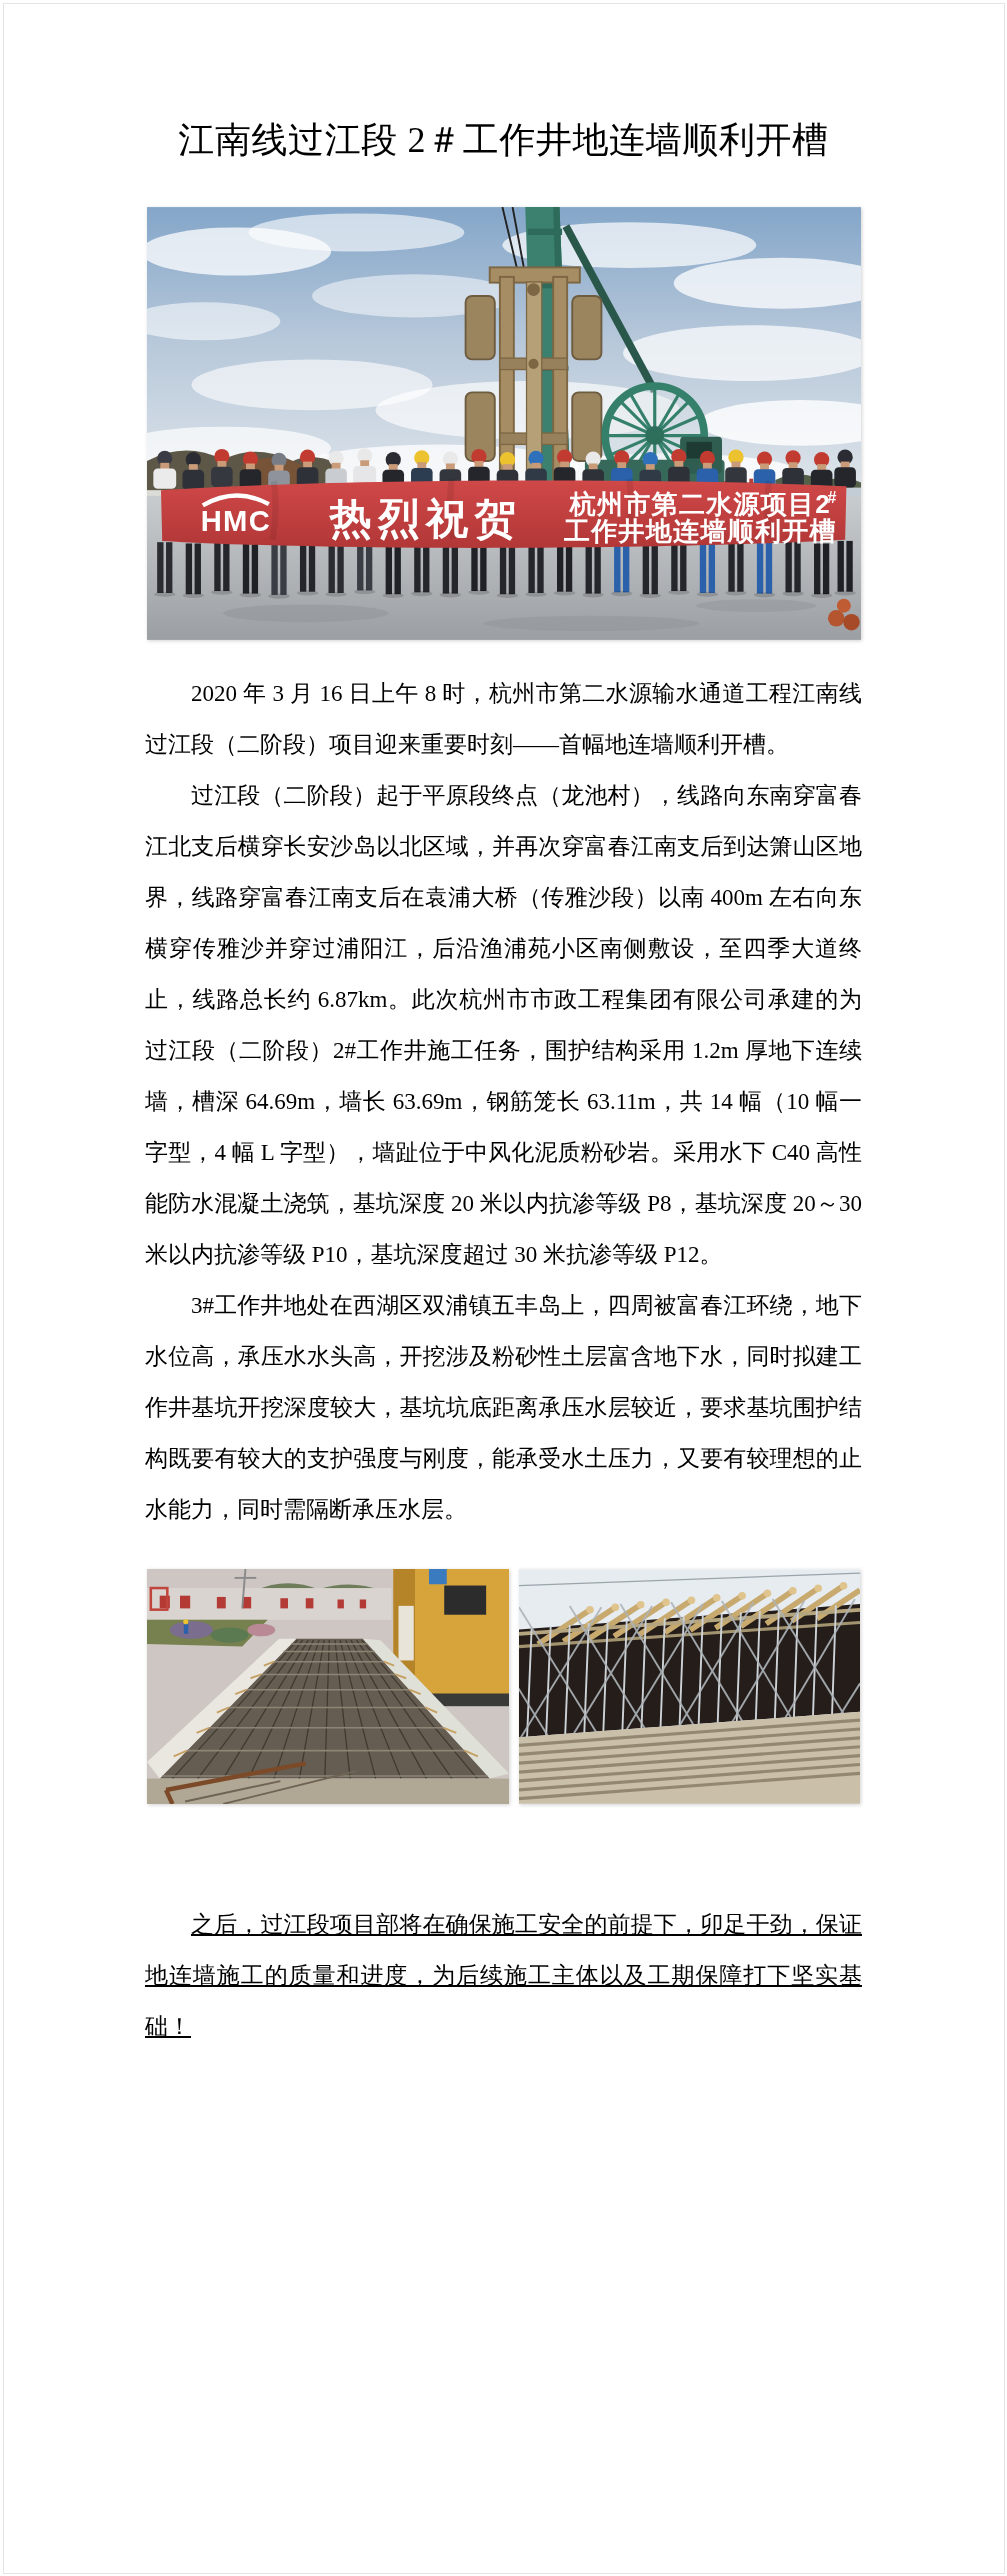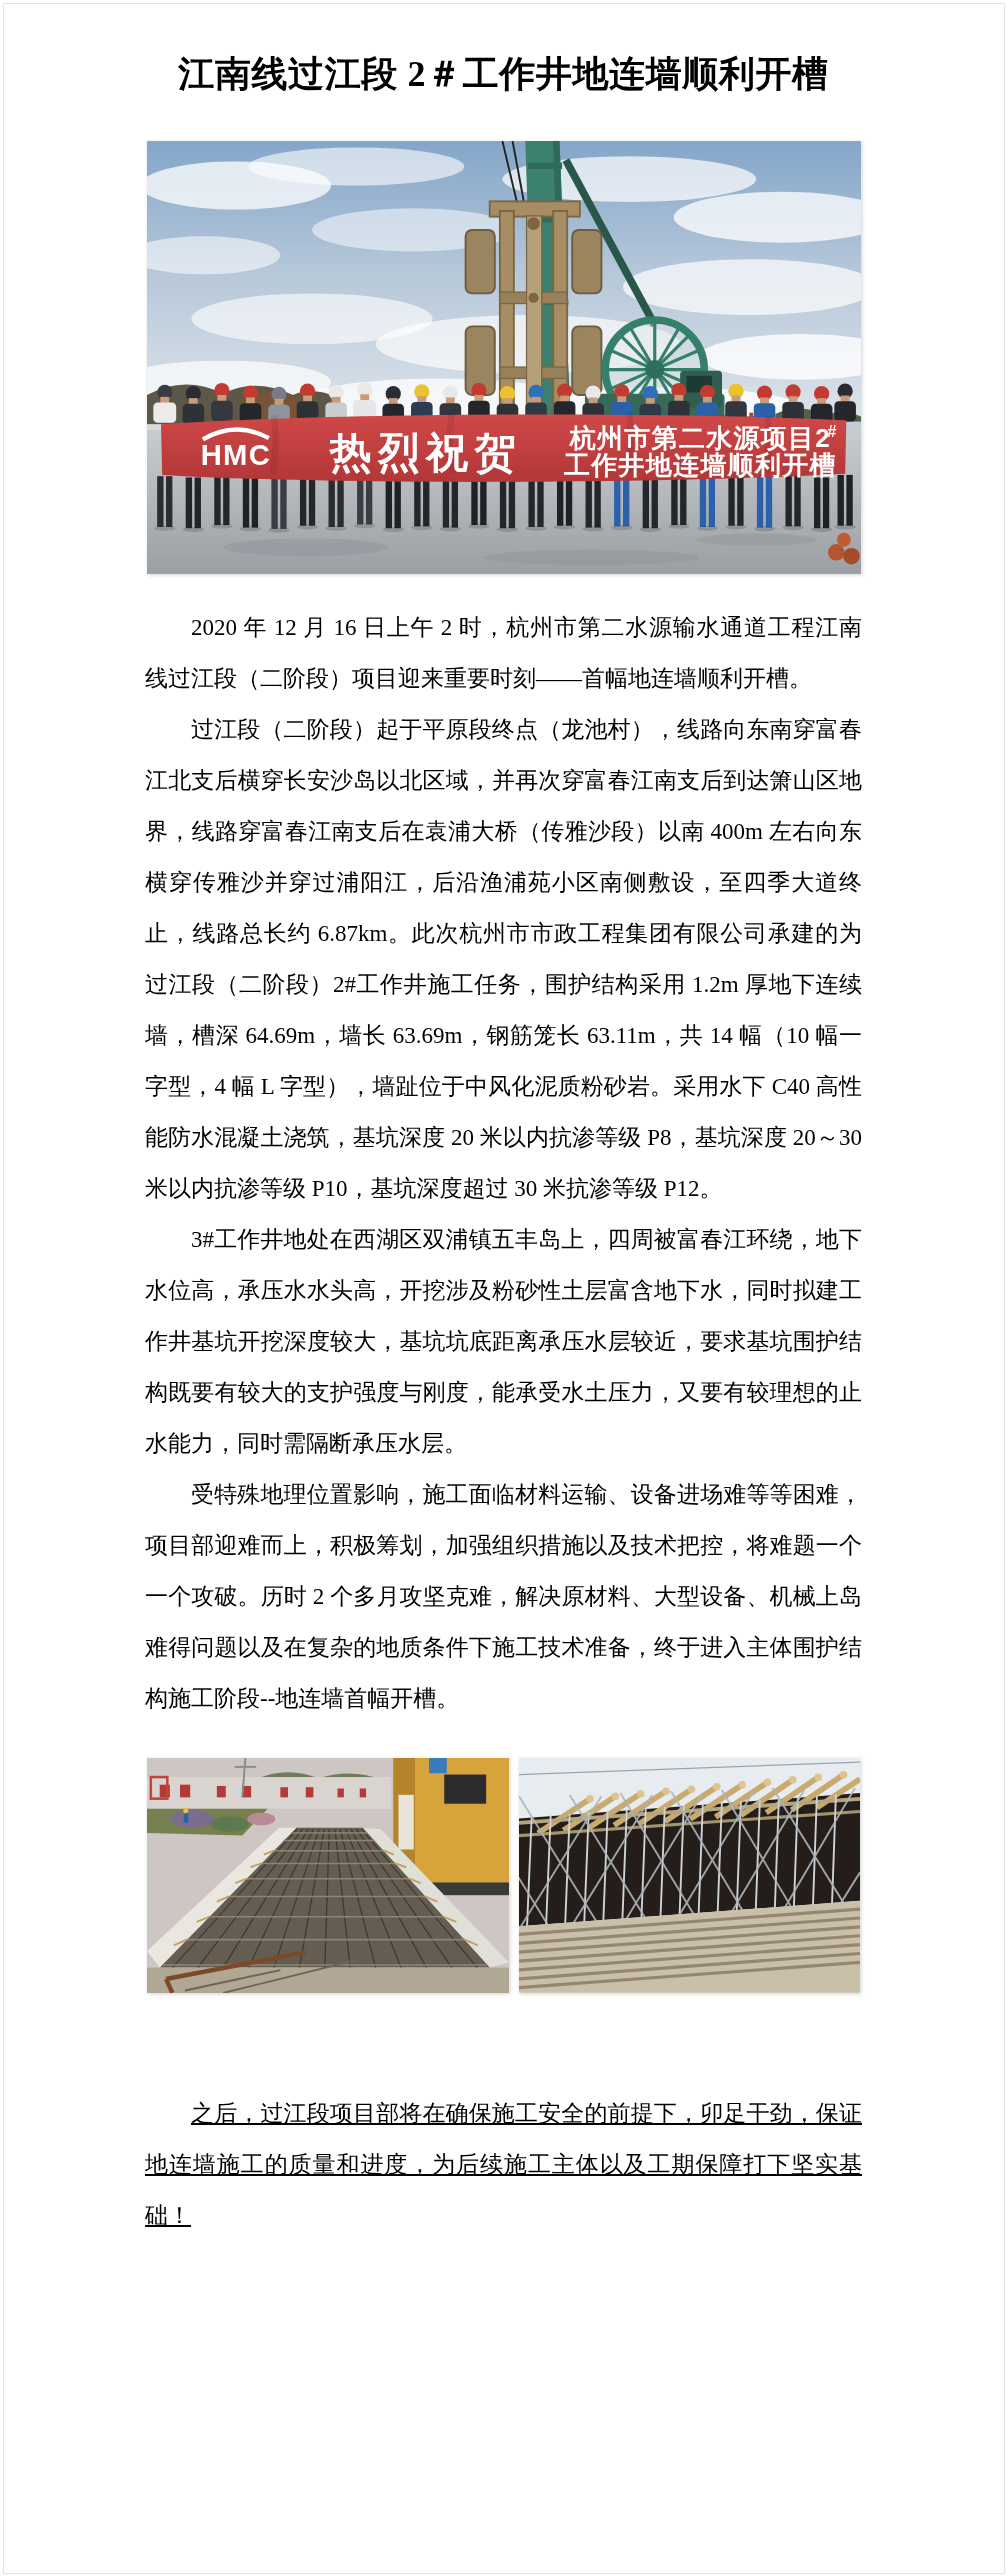--- a/index.html
+++ b/index.html
@@ -2,21 +2,21 @@
 <html style="font-size:10.2px"><head>
 <meta charset="utf-8">
 <style>
   html,body{margin:0;padding:0;}
   body{
     width:1007px;height:2576px;background:#ffffff;position:relative;
     font-family:"Liberation Serif","DejaVu Serif",serif;color:#000;overflow:hidden;
   }
   .page-frame{position:absolute;inset:2.5px;border:0.6px solid #e4e4e4;pointer-events:none;}
   .doc-title{
-    margin:52px auto 0 auto;text-align:center;font-size:36px;font-weight:bold;
+    margin:118px auto 0 auto;text-align:center;font-size:36px;font-weight:normal;
     letter-spacing:0.6px;line-height:1.25;
   }
   .photo{display:block;margin:0 auto;box-shadow:0.6px 1.3px 3.8px rgba(0,0,0,.18);}
   .main-photo-wrap{width:714px;margin:44px auto 0 auto;}
   .body-text{
     width:717px;margin:28px auto 0 auto;font-size:23px;line-height:51px;
     text-align:justify;text-justify:inter-character;
   }
   .body-text p{margin:0;text-indent:2em;}
   .photo-row{width:714px;margin:34px auto 0 auto;display:flex;gap:10.8px;}
@@ -350,24 +350,23 @@
     <text class="banner-text" x="140" y="510" font-size="46" letter-spacing="2" text-anchor="middle">HMC</text>
     <text class="banner-text" x="440" y="514" font-size="66" letter-spacing="10" text-anchor="middle">热烈祝贺</text>
     <text class="banner-text" x="872" y="482" font-size="41" letter-spacing="2" text-anchor="middle">杭州市第二水源项目2</text>
     <text class="banner-text" x="1072" y="466" font-size="26">#</text>
     <text class="banner-text" x="872" y="524" font-size="41" letter-spacing="2" text-anchor="middle">工作井地连墙顺利开槽</text>
   </g>
 </svg>
 </div>
 
 <div class="body-text">
-  <p>2020 年 12 月 16 日上午 2 时，杭州市第二水源输水通道工程江南线过江段（二阶段）项目迎来重要时刻——首幅地连墙顺利开槽。</p>
+  <p>2020 年 3 月 16 日上午 8 时，杭州市第二水源输水通道工程江南线过江段（二阶段）项目迎来重要时刻——首幅地连墙顺利开槽。</p>
   <p>过江段（二阶段）起于平原段终点（龙池村），线路向东南穿富春江北支后横穿长安沙岛以北区域，并再次穿富春江南支后到达箫山区地界，线路穿富春江南支后在袁浦大桥（传雅沙段）以南 400m 左右向东横穿传雅沙并穿过浦阳江，后沿渔浦苑小区南侧敷设，至四季大道终止，线路总长约 6.87km。此次杭州市市政工程集团有限公司承建的为过江段（二阶段）2#工作井施工任务，围护结构采用 1.2m 厚地下连续墙，槽深 64.69m，墙长 63.69m，钢筋笼长 63.11m，共 14 幅（10 幅一字型，4 幅 L 字型），墙趾位于中风化泥质粉砂岩。采用水下 C40 高性能防水混凝土浇筑，基坑深度 20 米以内抗渗等级 P8，基坑深度 20～30 米以内抗渗等级 P10，基坑深度超过 30 米抗渗等级 P12。</p>
   <p>3#工作井地处在西湖区双浦镇五丰岛上，四周被富春江环绕，地下水位高，承压水水头高，开挖涉及粉砂性土层富含地下水，同时拟建工作井基坑开挖深度较大，基坑坑底距离承压水层较近，要求基坑围护结构既要有较大的支护强度与刚度，能承受水土压力，又要有较理想的止水能力，同时需隔断承压水层。</p>
-  <p>受特殊地理位置影响，施工面临材料运输、设备进场难等等困难，项目部迎难而上，积极筹划，加强组织措施以及技术把控，将难题一个一个攻破。历时 2 个多月攻坚克难，解决原材料、大型设备、机械上岛难得问题以及在复杂的地质条件下施工技术准备，终于进入主体围护结构施工阶段--地连墙首幅开槽。</p>
 </div>
 
 <div class="photo-row">
 
   <svg class="photo" width="362" height="235" viewBox="0 0 570 370">
     <rect x="0" y="0" width="570" height="370" fill="#cdc6c2"></rect>
     <g>
       <path d="M170,34 Q220,12 270,32 Q320,16 370,34 L370,60 L170,60 Z" fill="#6f7c5a"></path>
       <rect x="0" y="30" width="385" height="50" fill="#d9d4d0"></rect>
       <g fill="#b33a35">

